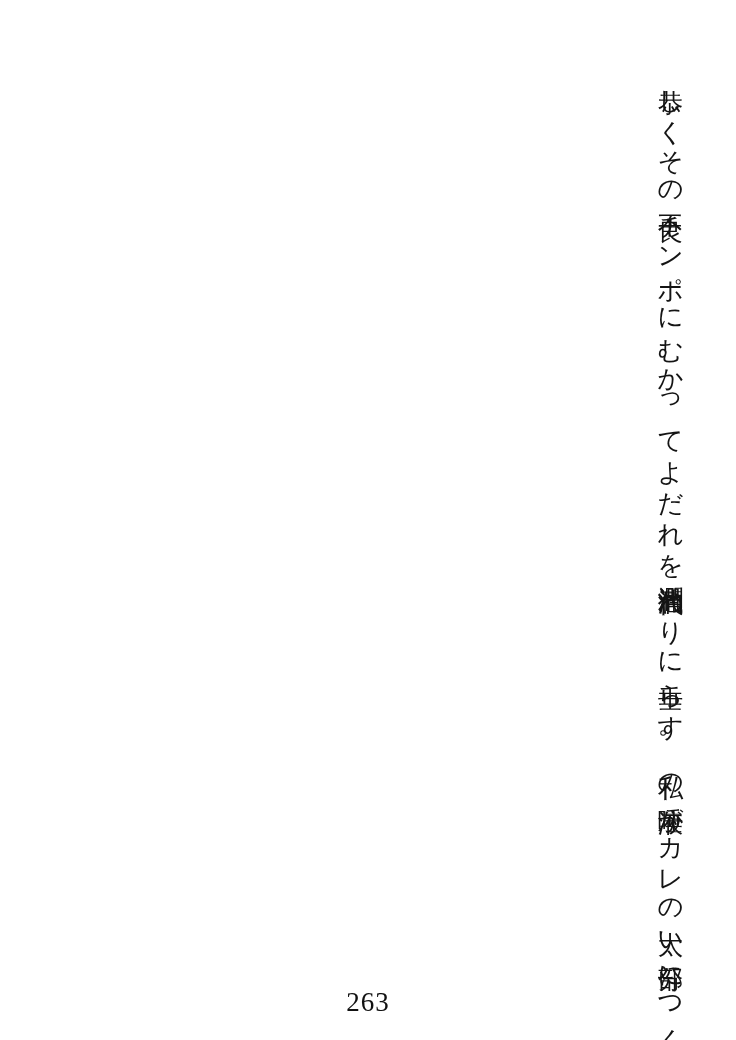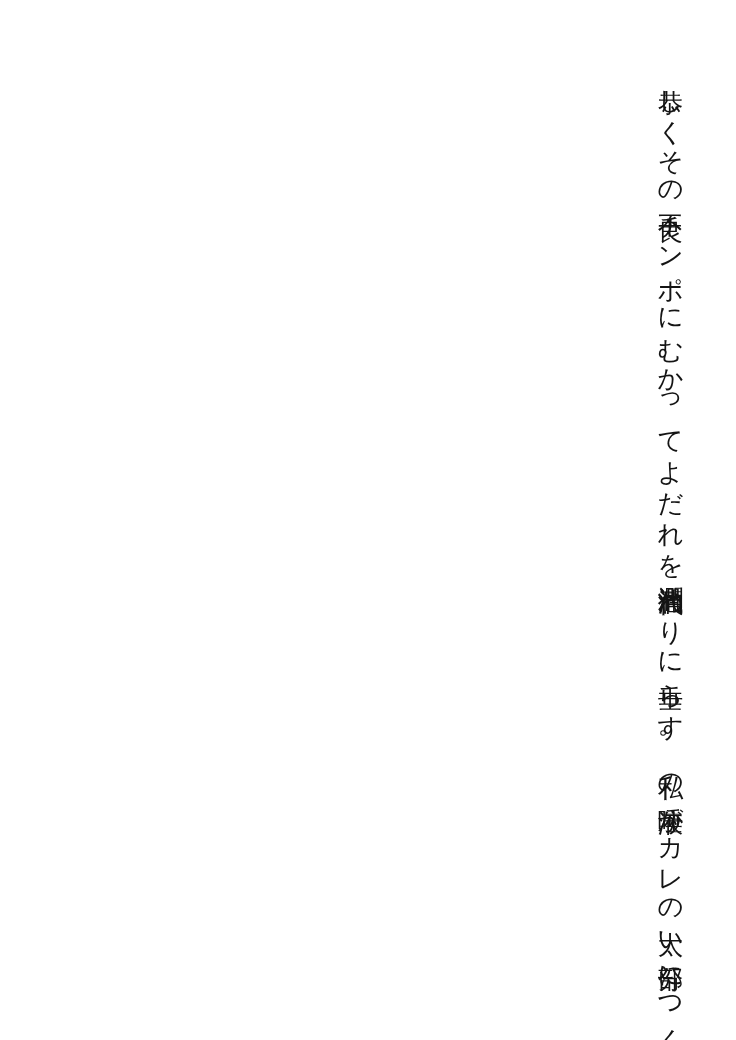--- a/index.html
+++ b/index.html
@@ -67,14 +67,15 @@
 <body>
 
 <div class="page">
 
   <div class="text-body">
     <div class="line">恭しくその不良チンポにむかってよだれを潤滑油代わりに垂らす。私</div>
     <div class="line">の唾液がカレの太い部分につくとビクリとそれが震える。まるで喜ん</div>
 
   </div>
 
+  <div class="page-number">263</div>
 
 </div>
 
 </body></html>

